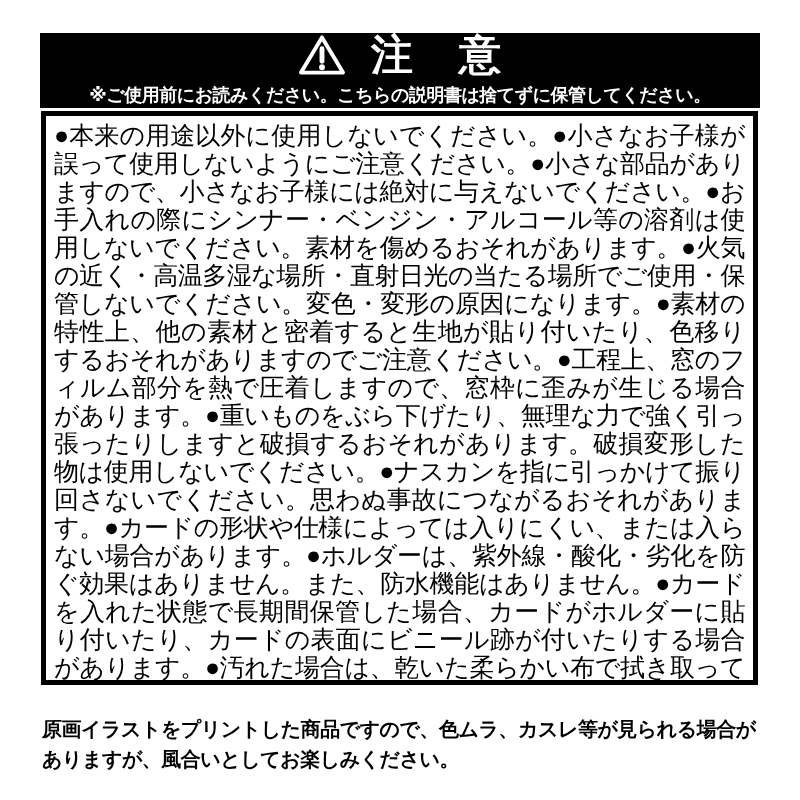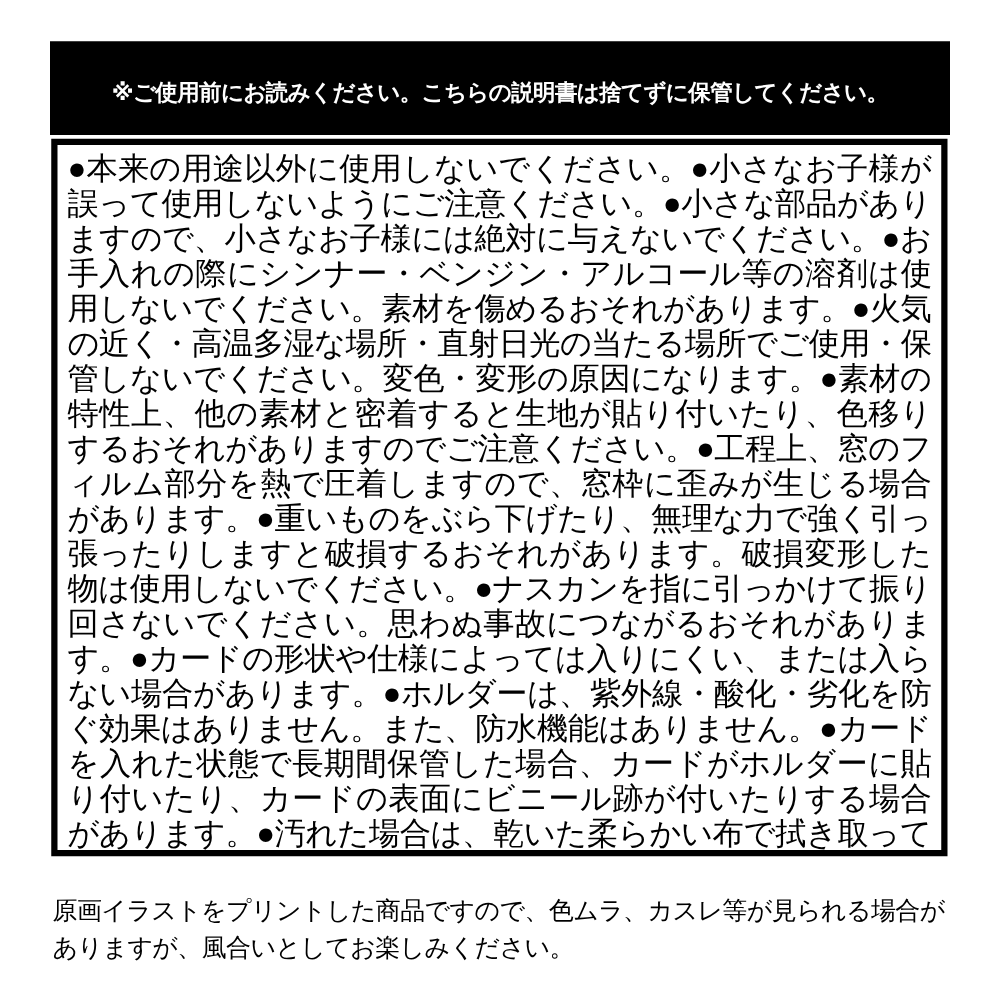--- a/index.html
+++ b/index.html
@@ -80,34 +80,42 @@
     overflow-wrap: anywhere;
   }
   
   .footer-note {
     position: absolute;
     left: 42px;
     top: 714px;
     width: 722px;
     color: #000000;
     font-size: 20px;
-    font-weight: normal;
+    font-weight: bold;
     line-height: 30px;
     letter-spacing: -0.5px;
     text-align: left;
     word-break: break-all;
     overflow-wrap: anywhere;
   }
 </style>
 </head>
 <body>
 
 <div class="page">
 
   <div class="caution-header">
+    <div class="caution-title-row">
+      <svg class="warning-triangle-icon" viewBox="0 0 100 86" aria-hidden="true">
+        <path d="M 50 7 L 93 79 L 7 79 Z" fill="none" stroke="#ffffff" stroke-width="8" stroke-linejoin="round"></path>
+        <line x1="50" y1="30" x2="50" y2="56" stroke="#ffffff" stroke-width="10" stroke-linecap="round"></line>
+        <circle cx="50" cy="68" r="6" fill="#ffffff"></circle>
+      </svg>
+      <span class="caution-title">注　意</span>
+    </div>
     <div class="caution-subtitle">※ご使用前にお読みください。こちらの説明書は捨てずに保管してください。</div>
   </div>
 
   <div class="warning-box">
     <p class="warning-text">●本来の用途以外に使用しないでください。●小さなお子様が誤って使用しないようにご注意ください。●小さな部品がありますので、小さなお子様には絶対に与えないでください。●お手入れの際にシンナー・ベンジン・アルコール等の溶剤は使用しないでください。素材を傷めるおそれがあります。●火気の近く・高温多湿な場所・直射日光の当たる場所でご使用・保管しないでください。変色・変形の原因になります。●素材の特性上、他の素材と密着すると生地が貼り付いたり、色移りするおそれがありますのでご注意ください。●工程上、窓のフィルム部分を熱で圧着しますので、窓枠に歪みが生じる場合があります。●重いものをぶら下げたり、無理な力で強く引っ張ったりしますと破損するおそれがあります。破損変形した物は使用しないでください。●ナスカンを指に引っかけて振り回さないでください。思わぬ事故につながるおそれがあります。●カードの形状や仕様によっては入りにくい、または入らない場合があります。●ホルダーは、紫外線・酸化・劣化を防ぐ効果はありません。また、防水機能はありません。●カードを入れた状態で長期間保管した場合、カードがホルダーに貼り付いたり、カードの表面にビニール跡が付いたりする場合があります。●汚れた場合は、乾いた柔らかい布で拭き取ってください。</p>
   </div>
 
   <div class="footer-note">原画イラストをプリントした商品ですので、色ムラ、カスレ等が見られる場合がありますが、風合いとしてお楽しみください。</div>
 
 </div>

